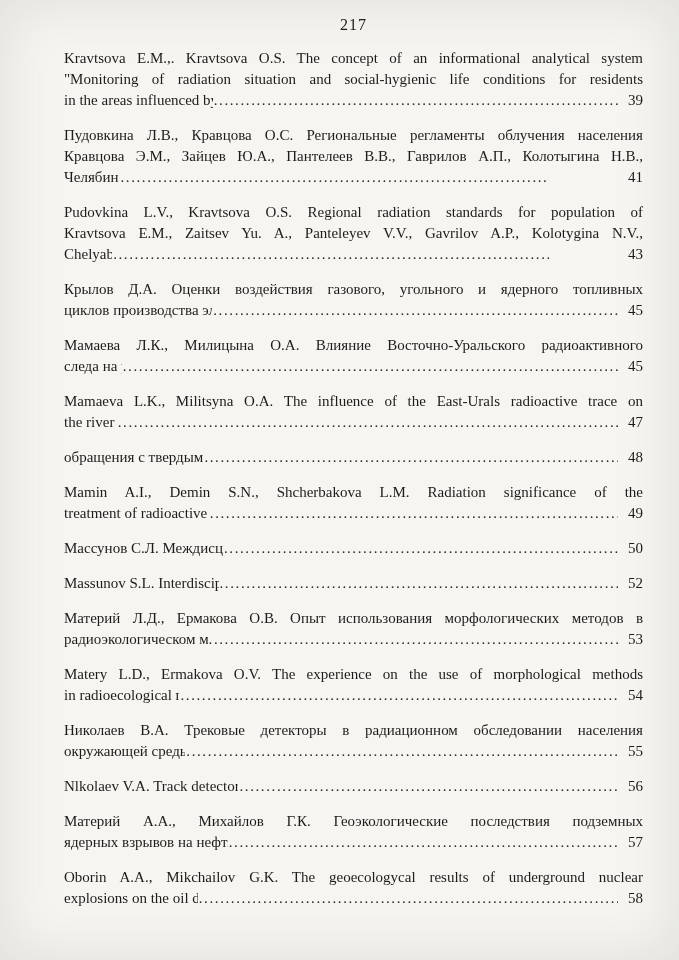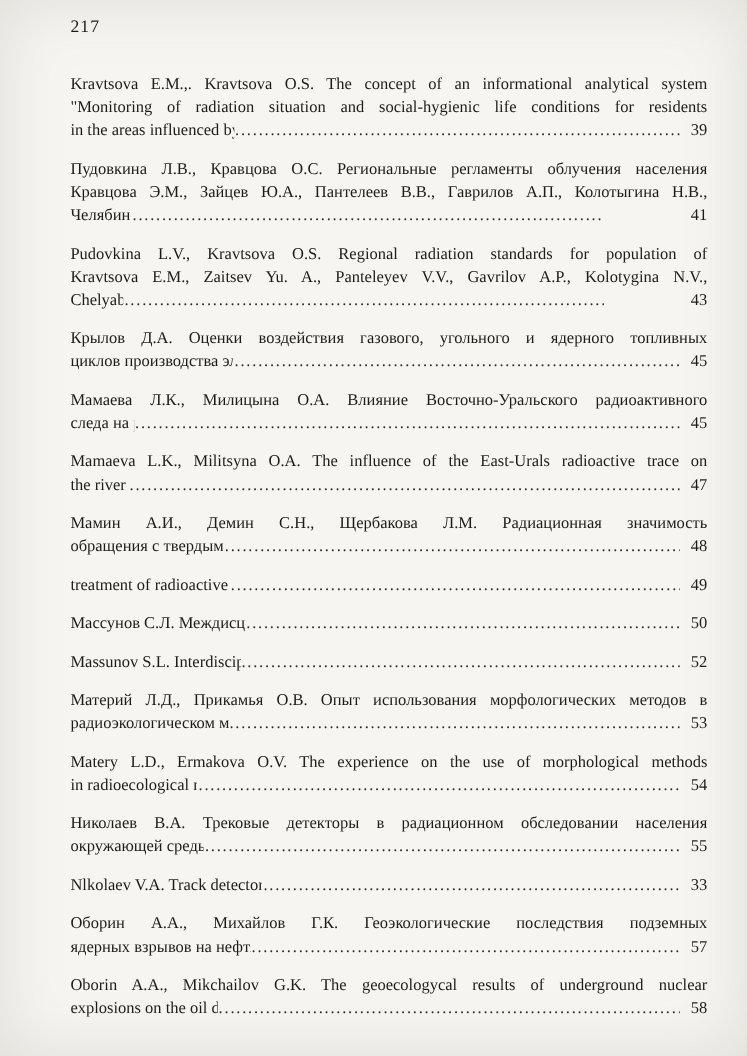--- a/index.html
+++ b/index.html
@@ -15,24 +15,25 @@
     background: #f6f5f1;
     box-shadow: inset 0 0 60px rgba(120,115,105,0.18);
     box-sizing: border-box;
     padding: 14px 36px 0 64px;
     overflow: hidden;
     font-family: "Liberation Serif", "DejaVu Serif", serif;
     color: #1d1c1a;
     font-size: 15px;
   }
   .page-number-header {
+    text-align: center;
     font-size: 16px;
     line-height: 22px;
     letter-spacing: 1px;
-    margin-bottom: 31px;
+    margin-bottom: 12px;
   }
   .toc { }
   .entry {
     margin-bottom: 14px;
   }
   .line {
     line-height: 21px;
     text-align: justify;
     text-align-last: justify;
     text-justify: inter-word;
@@ -140,31 +141,31 @@
           <div class="line">Mamaeva L.K., Militsyna O.A. The influence of the East-Urals radioactive trace on</div>
         </div>
     <div class="entry-last">
       <span class="last-text">the river Kamenka</span>
       <span class="leader"></span>
       <span class="pagenum">47</span>
     </div>
   </div>
 
   <div class="entry">
-    <div class="entry-lines">
-          <div class="line">Мамин А.И., Демин С.Н., Щербакова Л.М. Радиационная значимость</div>
-        </div>
     <div class="entry-last">
       <span class="last-text">обращения с твердыми радиоактивными отходами АЭС</span>
       <span class="leader"></span>
       <span class="pagenum">48</span>
     </div>
   </div>
 
   <div class="entry">
+    <div class="entry-lines">
+          <div class="line">Mamin A.I., Demin S.N., Shcherbakova L.M. Radiation significance of the</div>
+        </div>
     <div class="entry-last">
       <span class="last-text">treatment of radioactive solid waste from nuclear power plants</span>
       <span class="leader"></span>
       <span class="pagenum">49</span>
     </div>
   </div>
 
   <div class="entry">
     <div class="entry-lines"></div>
     <div class="entry-last">
@@ -178,21 +179,21 @@
     <div class="entry-lines"></div>
     <div class="entry-last">
       <span class="last-text">Massunov S.L. Interdisciplinary approach to concept of the property</span>
       <span class="leader"></span>
       <span class="pagenum">52</span>
     </div>
   </div>
 
   <div class="entry">
     <div class="entry-lines">
-          <div class="line">Материй Л.Д., Прикамья О.В. Опыт использования морфологических методов в</div>
+          <div class="line">Материй Л.Д., Ермакова О.В. Опыт использования морфологических методов в</div>
         </div>
     <div class="entry-last">
       <span class="last-text">радиоэкологическом мониторинге мышевидных грызунов</span>
       <span class="leader"></span>
       <span class="pagenum">53</span>
     </div>
   </div>
 
   <div class="entry">
     <div class="entry-lines">
@@ -214,27 +215,27 @@
       <span class="leader"></span>
       <span class="pagenum">55</span>
     </div>
   </div>
 
   <div class="entry">
     <div class="entry-lines"></div>
     <div class="entry-last">
       <span class="last-text">Nlkolaev V.A. Track detectors in radiation investigation of environmental objects</span>
       <span class="leader"></span>
-      <span class="pagenum">33</span>
-    </div>
-  </div>
-
-  <div class="entry">
-    <div class="entry-lines">
-          <div class="line">Оборин А.А., Михайлов Г.К. Геоэкологические последствия подземных</div>
+      <span class="pagenum">56</span>
+    </div>
+  </div>
+
+  <div class="entry">
+    <div class="entry-lines">
+          <div class="line">Материй А.А., Михайлов Г.К. Геоэкологические последствия подземных</div>
         </div>
     <div class="entry-last">
       <span class="last-text">ядерных взрывов на нефтяных месторождениях Пермского Прикамья</span>
       <span class="leader"></span>
       <span class="pagenum">57</span>
     </div>
   </div>
 
   <div class="entry">
     <div class="entry-lines">

